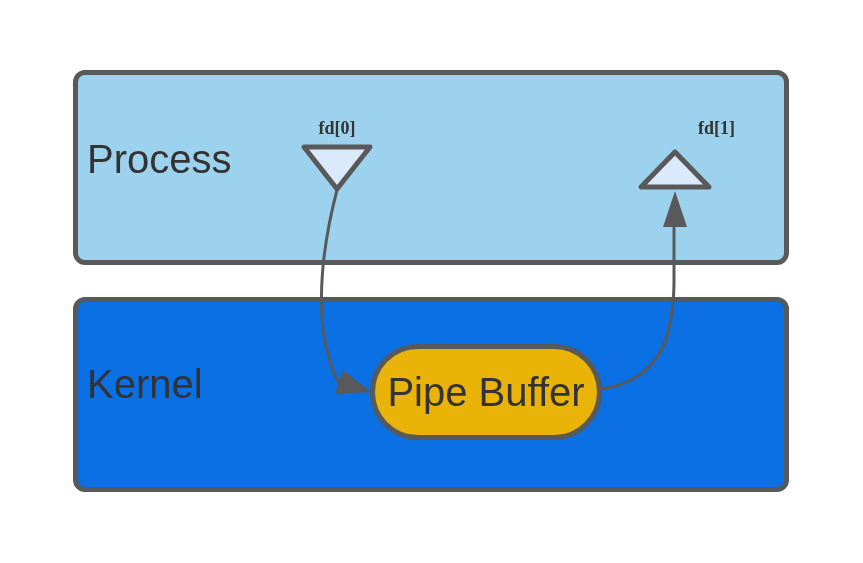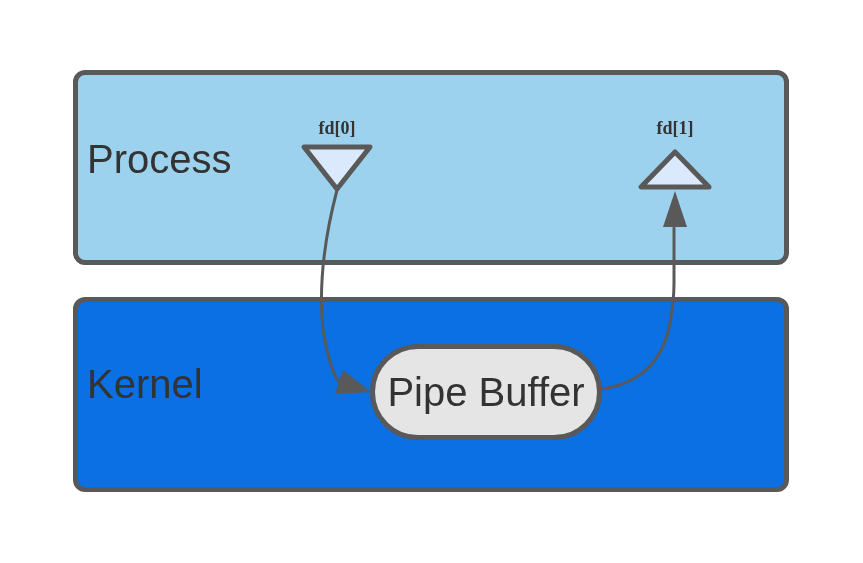--- a/index.html
+++ b/index.html
@@ -12,31 +12,31 @@
   }
   .process-box{left:73px;top:70px;width:716px;height:195px;background:#9dd2ef;}
   .kernel-box{left:73px;top:297px;width:716px;height:195px;background:#0a70e4;}
   .box-label{
     position:absolute;font-size:40px;line-height:1;color:#333333;white-space:nowrap;
   }
   .process-label{left:87px;top:139px;}
   .kernel-label{left:87px;top:364px;}
   .pipe-buffer{
     position:absolute;left:370px;top:344px;width:232px;height:96px;box-sizing:border-box;
-    background:#e5e5e5;border:5px solid #595959;border-radius:48px;
+    background:#eab308;border:5px solid #595959;border-radius:48px;
     display:flex;align-items:center;justify-content:center;
     font-size:40px;color:#333333;white-space:nowrap;
   }
   .fd-label{
     position:absolute;width:120px;text-align:center;
     font-family:Liberation Serif, serif;
     font-size:18px;font-weight:600;color:#333333;line-height:1;
   }
   .fd0-label{left:277px;top:119px;}
-  .fd1-label{left:615px;top:119px;}
+  .fd1-label{left:615px;top:119px;text-align:right;}
   svg.overlay{position:absolute;left:0;top:0;pointer-events:none;}
 </style>
 </head>
 <body>
 
 <div class="canvas">
 
   <div class="box process-box"></div>
 
   <div class="box kernel-box"></div>

